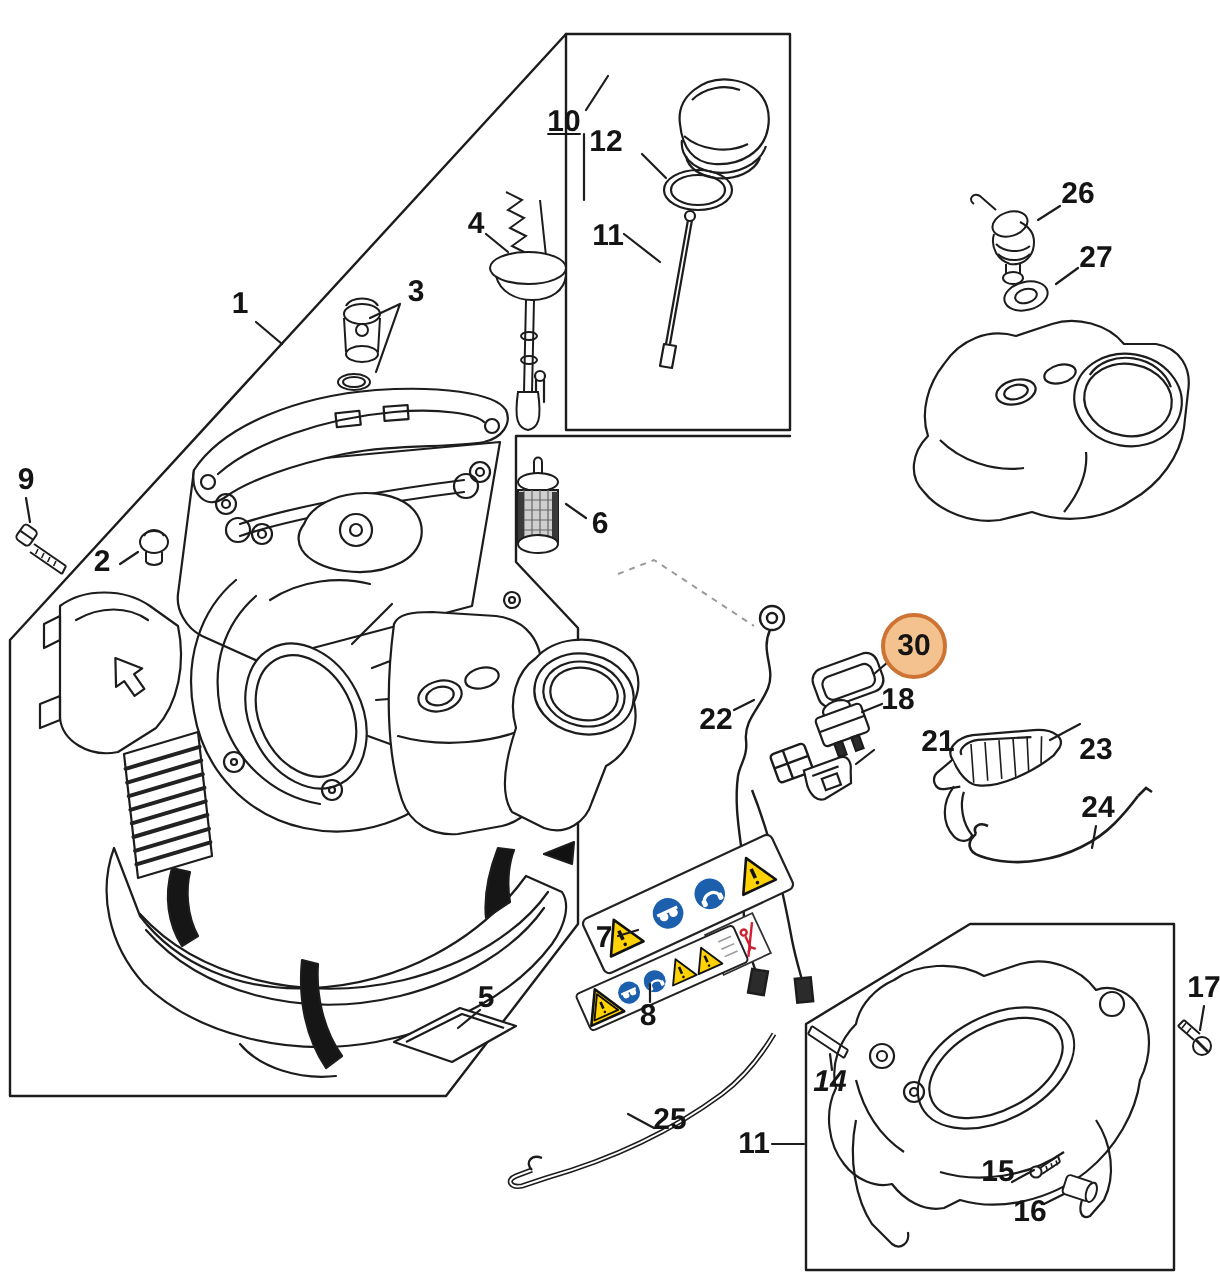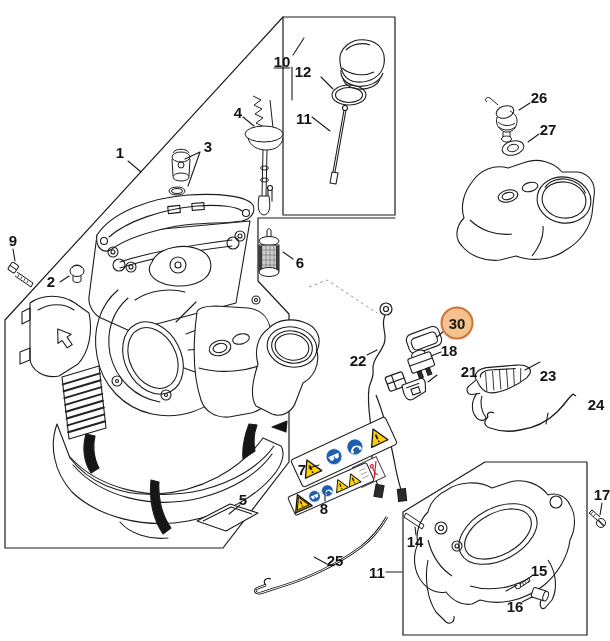--- a/index.html
+++ b/index.html
@@ -405,28 +405,28 @@
       <div class="callout" style="left: 238px; top: 112px;">4</div>
       <div class="callout" style="left: 243px; top: 499px;">5</div>
       <div class="callout" style="left: 300px; top: 262px;">6</div>
       <div class="callout" style="left: 302px; top: 469px;">7</div>
       <div class="callout" style="left: 324px; top: 508px;">8</div>
       <div class="callout" style="left: 13px; top: 240px;">9</div>
       <div class="callout" style="left: 282px; top: 61px; text-decoration: underline;">10</div>
       <div class="callout" style="left: 304px; top: 118px;">11</div>
       <div class="callout" style="left: 303px; top: 71px;">12</div>
       <div class="callout" style="left: 377px; top: 572px;">11</div>
-      <div class="callout" style="left: 415px; top: 541px;">14</div>
-      <div class="callout" style="left: 499px; top: 570px; margin-left: 40px;">15</div>
+      <div class="callout" style="left: 415px; top: 541px; font-style: italic;">14</div>
+      <div class="callout" style="left: 499px; top: 586px;">15</div>
       <div class="callout" style="left: 515px; top: 606px;">16</div>
       <div class="callout" style="left: 602px; top: 494px;">17</div>
       <div class="callout" style="left: 449px; top: 350px;">18</div>
       <div class="callout highlighted" style="left: 457px; top: 323px;">30</div>
       <div class="callout" style="left: 444px; top: 371px; margin-left: 25px;">21</div>
       <div class="callout" style="left: 358px; top: 360px;">22</div>
       <div class="callout" style="left: 548px; top: 375px;">23</div>
-      <div class="callout" style="left: 549px; top: 404px; margin-left: 47px;">24</div>
+      <div class="callout" style="left: 549px; top: 404px;">24</div>
       <div class="callout" style="left: 335px; top: 560px;">25</div>
       <div class="callout" style="left: 539px; top: 97px;">26</div>
       <div class="callout" style="left: 548px; top: 129px;">27</div>
     </div>
 
 </div>
 
 </body></html>

